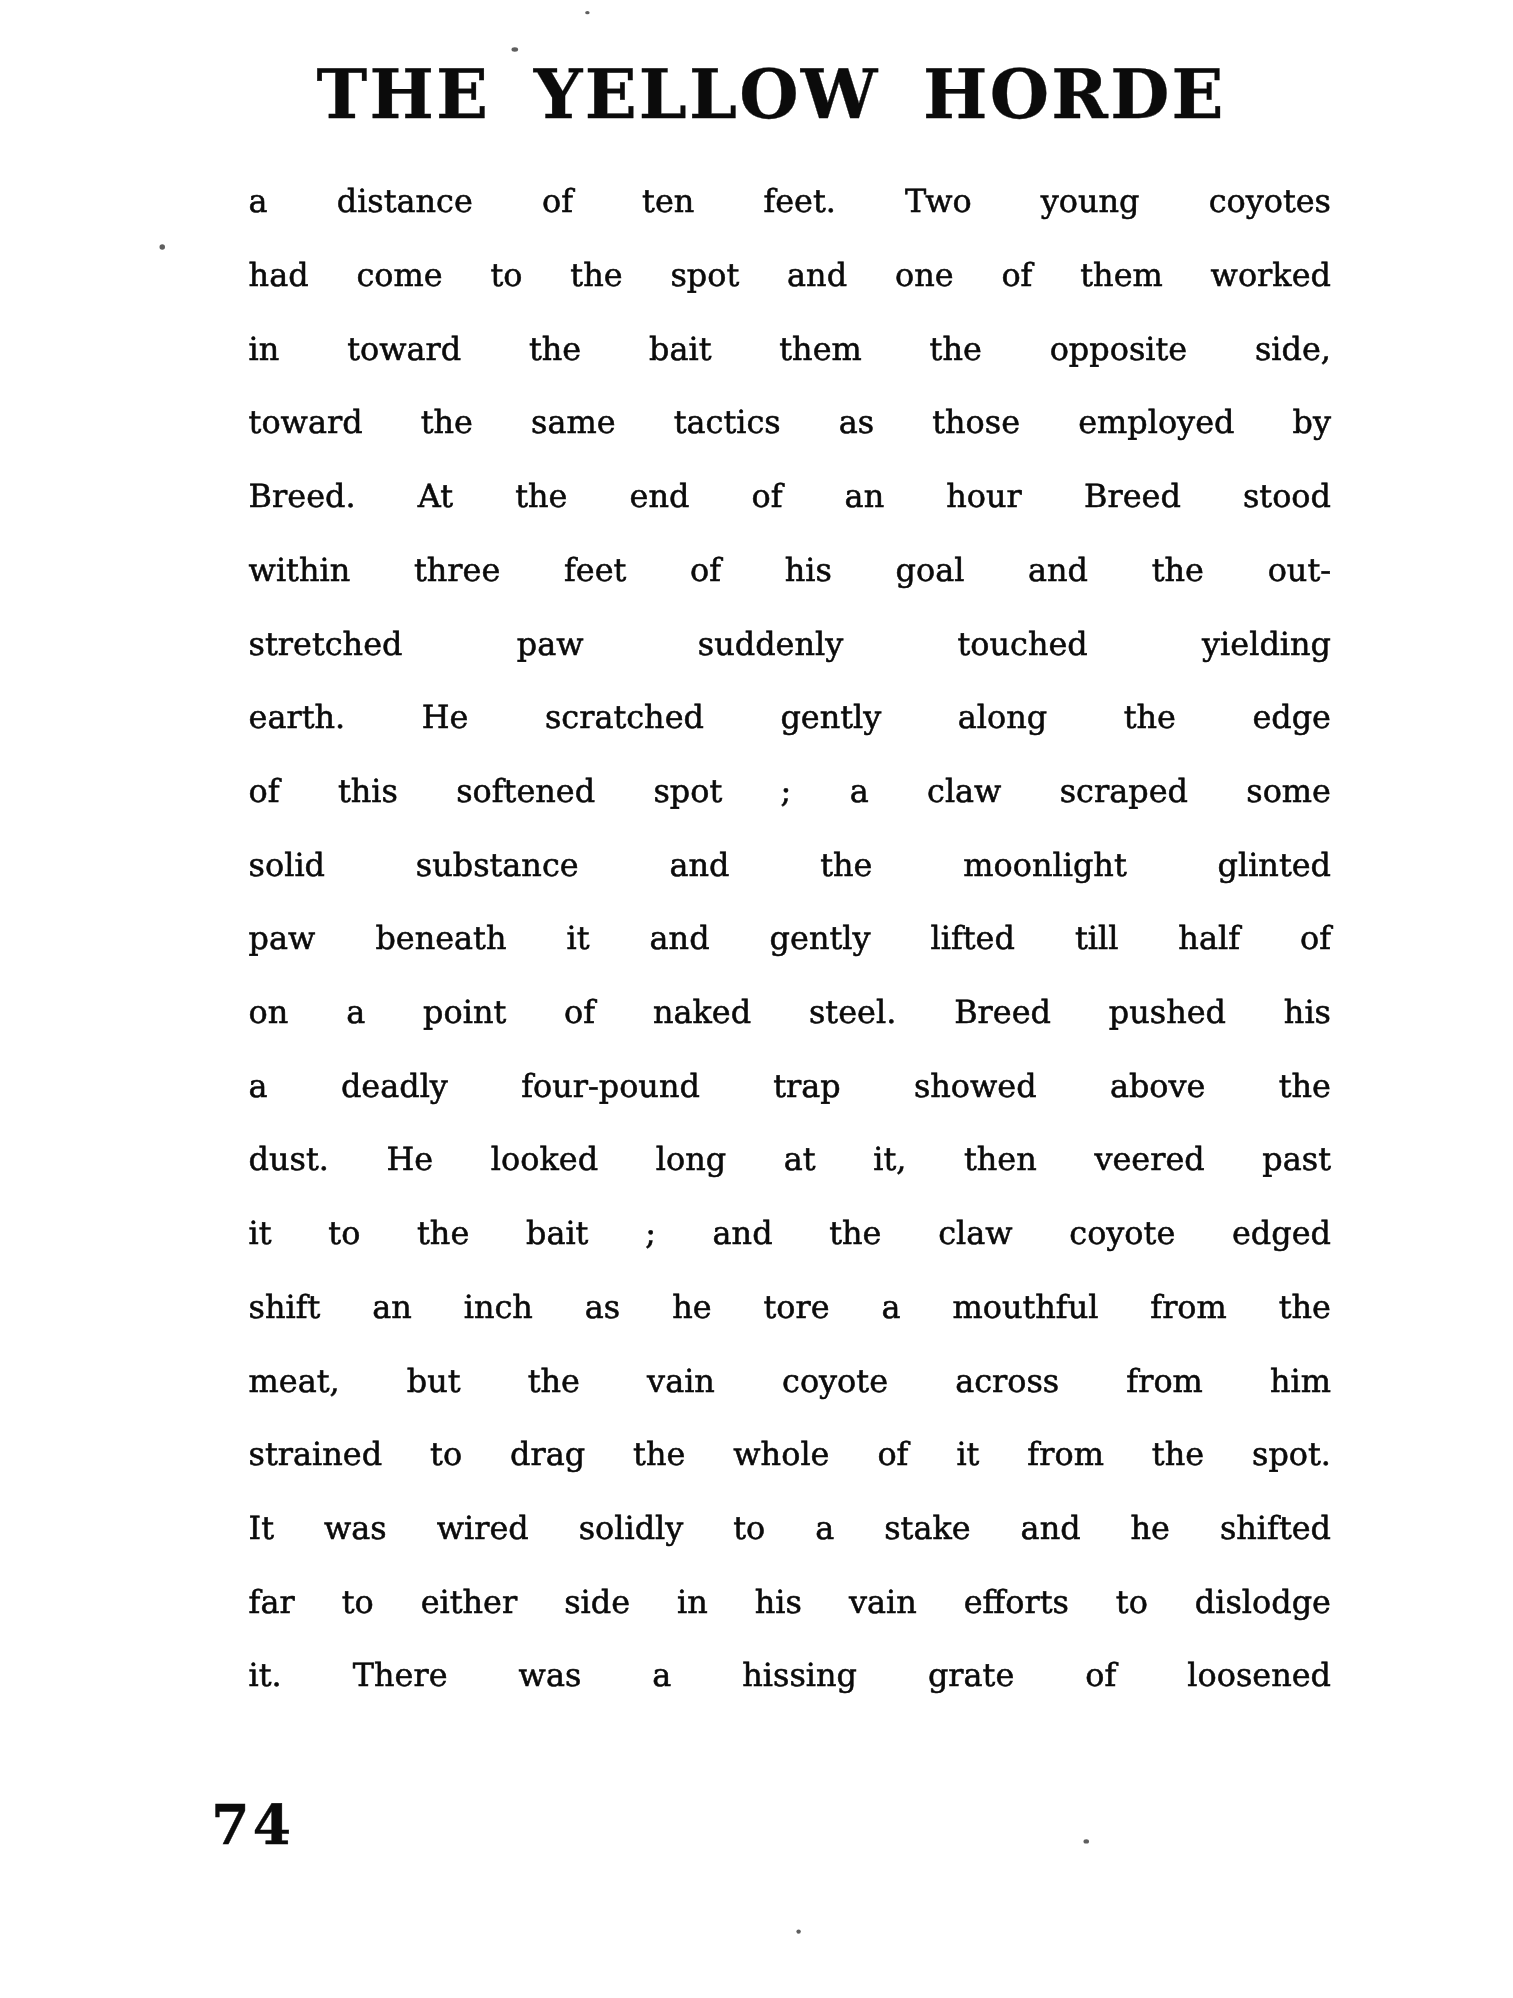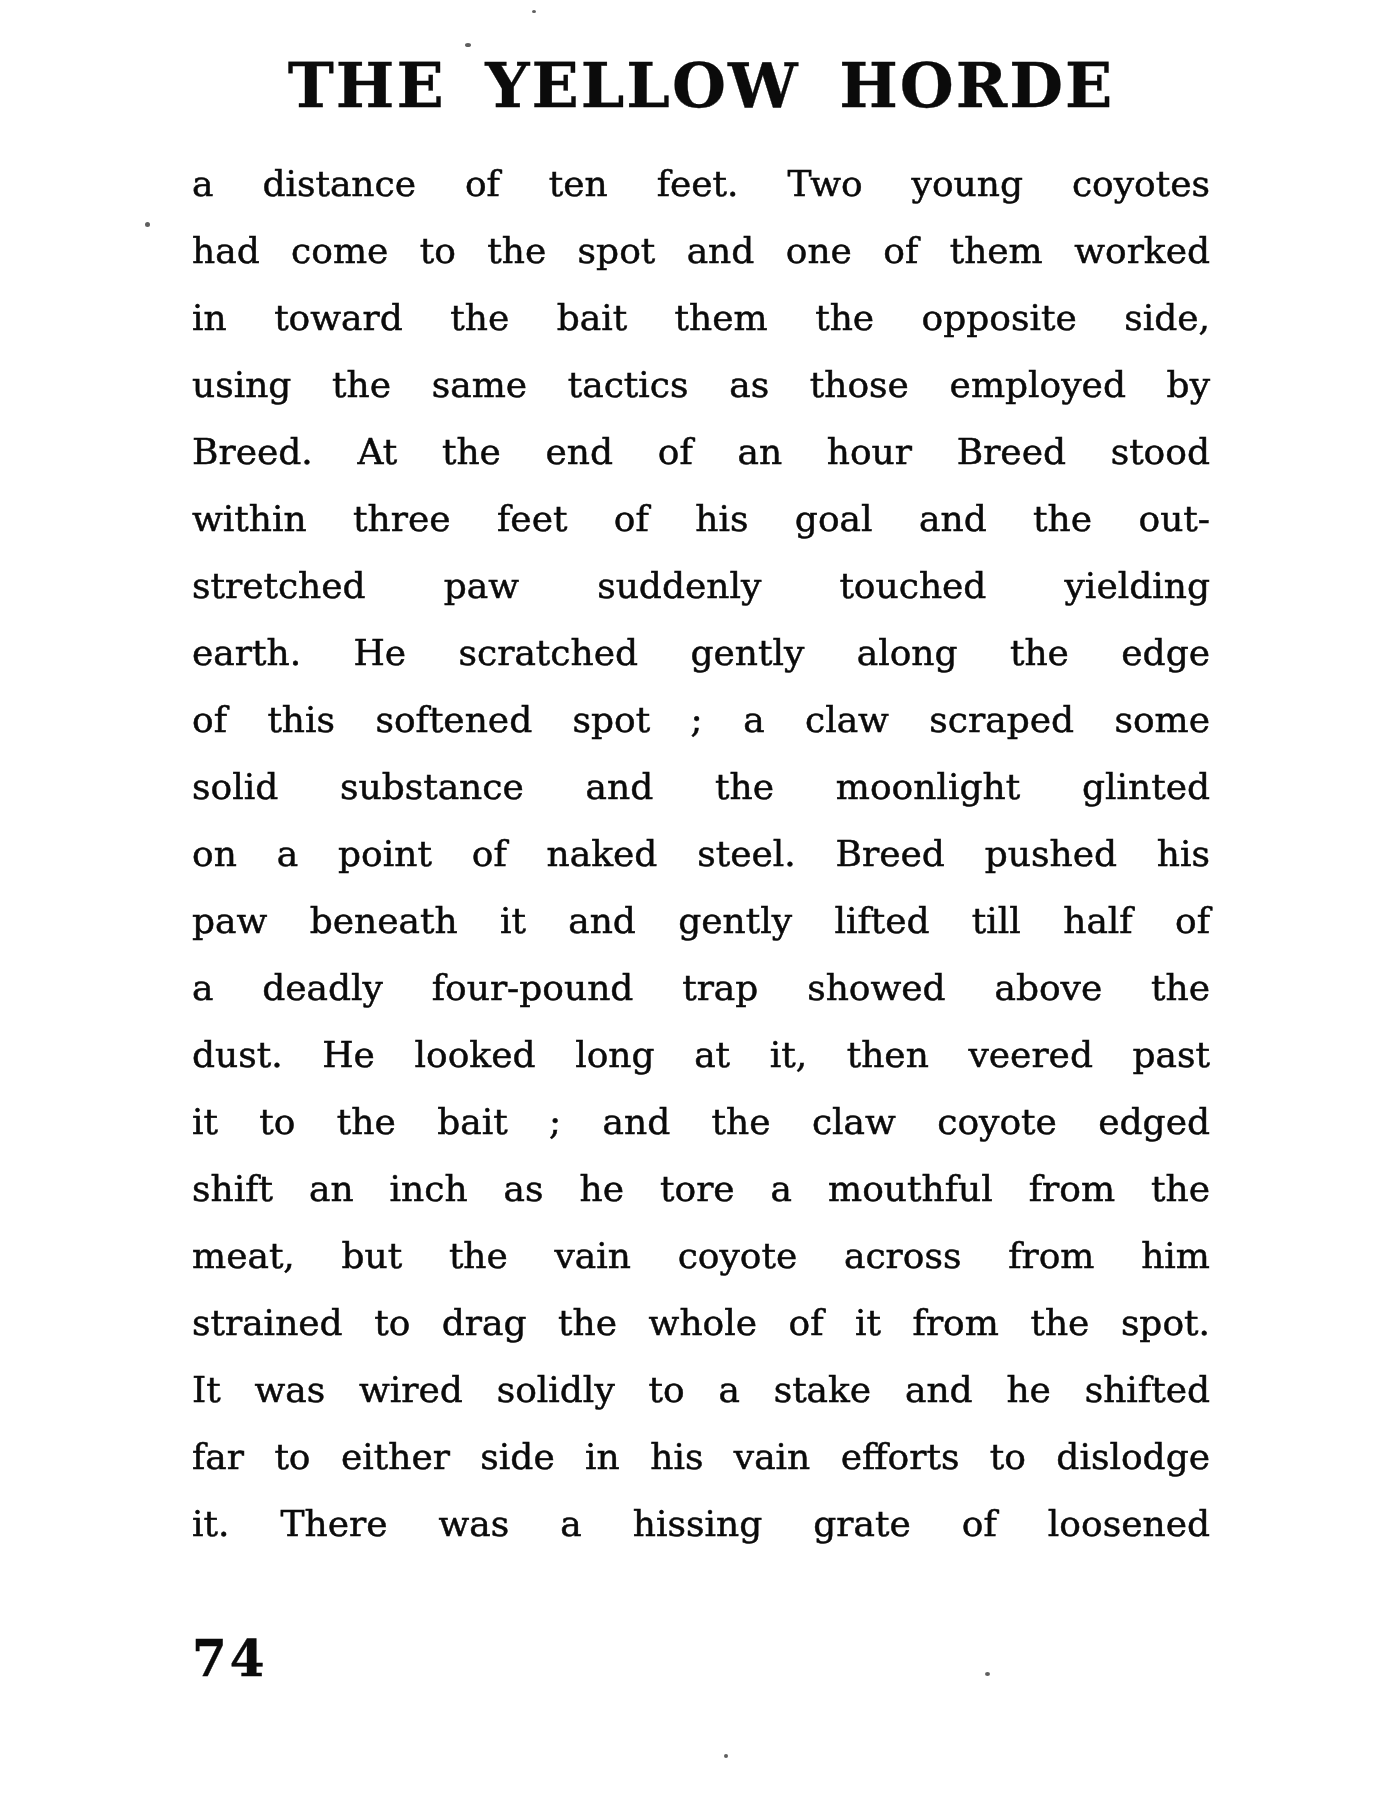--- a/index.html
+++ b/index.html
@@ -30,24 +30,25 @@
   }
   .body-text {
     position: absolute;
     left: 192px;
     top: 150px;
     width: 1018px;
   }
   .line {
     height: 67px;
     line-height: 67px;
-    font-size: 36px;
+    font-size: 29px;
     text-align: justify;
     text-align-last: justify;
     text-justify: inter-word;
+    margin-left: 34px;
     -webkit-text-stroke: 0.5px #0b0b0b;
   }
   .page-number {
     position: absolute;
     left: 192px;
     top: 1634px;
     width: 1018px;
     font-size: 50px;
     line-height: 50px;
     font-weight: 700;
@@ -66,29 +67,29 @@
 <body>
 
 <div class="page">
 
   <h1 class="title">THE YELLOW HORDE</h1>
 
   <div class="body-text">
     <div class="line">a distance of ten feet.  Two young coyotes</div>
     <div class="line">had come to the spot and one of them worked</div>
     <div class="line">in toward the bait them the opposite side,</div>
-    <div class="line">using the same tactics as those employed by</div>
+    <div class="line">toward the same tactics as those employed by</div>
     <div class="line">Breed.  At the end of an hour Breed stood</div>
     <div class="line">within three feet of his goal and the out-</div>
     <div class="line">stretched paw suddenly touched yielding</div>
     <div class="line">earth.  He scratched gently along the edge</div>
     <div class="line">of this softened spot ; a claw scraped some</div>
     <div class="line">solid substance and the moonlight glinted</div>
+    <div class="line">paw beneath it and gently lifted till half of</div>
     <div class="line">on a point of naked steel.  Breed pushed his</div>
-    <div class="line">paw beneath it and gently lifted till half of</div>
     <div class="line">a deadly four-pound trap showed above the</div>
     <div class="line">dust.  He looked long at it, then veered past</div>
     <div class="line">it to the bait ; and the claw coyote edged</div>
     <div class="line">shift an inch as he tore a mouthful from the</div>
     <div class="line">meat, but the vain coyote across from him</div>
     <div class="line">strained to drag the whole of it from the spot.</div>
     <div class="line">It was wired solidly to a stake and he shifted</div>
     <div class="line">far to either side in his vain efforts to dislodge</div>
     <div class="line">it.  There was a hissing grate of loosened</div>
   </div>

